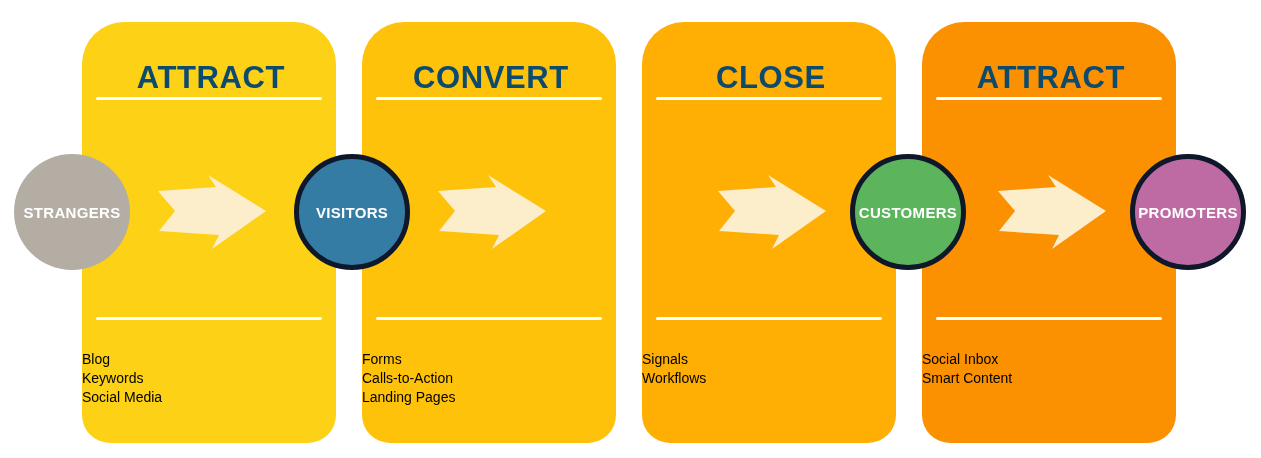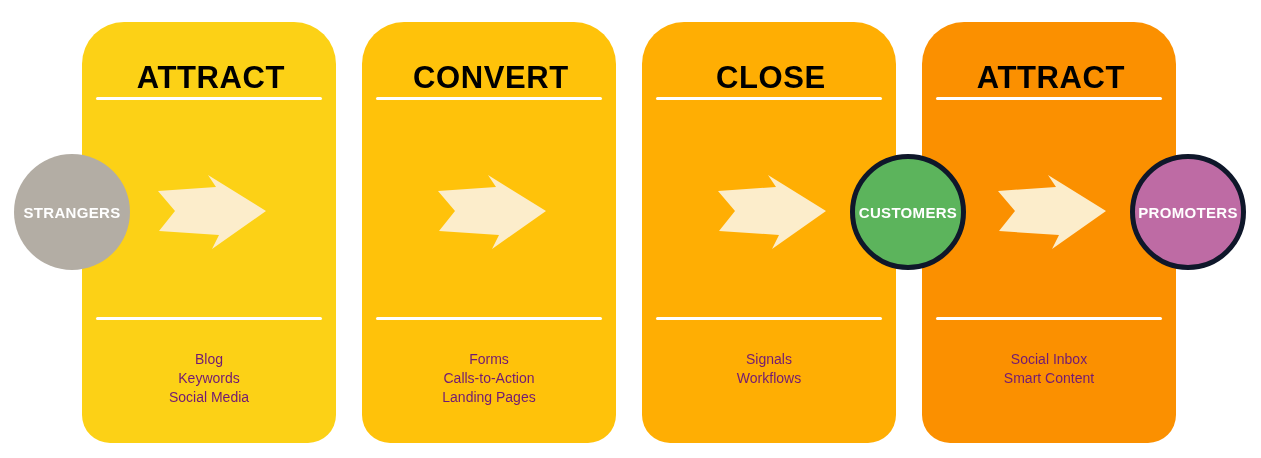--- a/index.html
+++ b/index.html
@@ -34,21 +34,21 @@
   .panel-1 { left: 362px; background: #FFC20A; }
   .panel-2 { left: 642px; background: #FFAE03; }
   .panel-3 { left: 922px; background: #FB9000; }
 
   .panel-title {
     position: absolute;
     top: 40px;
     left: 4px;
     right: 0;
     text-align: center;
-    color: #000000;
+    color: #0c4a6e;
     font-size: 31px;
     font-weight: bold;
     letter-spacing: 0.6px;
     line-height: 1;
     white-space: nowrap;
   }
 
   .rule {
     position: absolute;
     left: 14px;
@@ -58,22 +58,21 @@
     border-radius: 2px;
   }
   .rule-top    { top: 75px; }
   .rule-bottom { top: 295px; }
 
   .panel-items {
     position: absolute;
     left: 0;
     right: 0;
     top: 328px;
-    text-align: center;
-    color: #701a75;
+    color: #000000;
     font-size: 14px;
     line-height: 19px;
     font-weight: normal;
   }
   .panel-items div { white-space: nowrap; }
 
   
   .node {
     position: absolute;
     width: 116px;
@@ -180,20 +179,23 @@
   </div>
   <div class="arrow arrow-3">
     <svg viewBox="0 0 112 78" xmlns="http://www.w3.org/2000/svg">
       <path d="M2 18 L60 14 L52 2 L110 38 L56 76 L63 62 L3 58 L19 38 Z" fill="#FCEDCB"></path>
     </svg>
   </div>
 
   <div class="node node-0">
     <span class="node-label">STRANGERS</span>
   </div>
+  <div class="node node-1">
+    <span class="node-label">VISITORS</span>
+  </div>
   <div class="node node-3">
     <span class="node-label">CUSTOMERS</span>
   </div>
   <div class="node node-4">
     <span class="node-label">PROMOTERS</span>
   </div>
 
 </div>
 
 </body></html>

